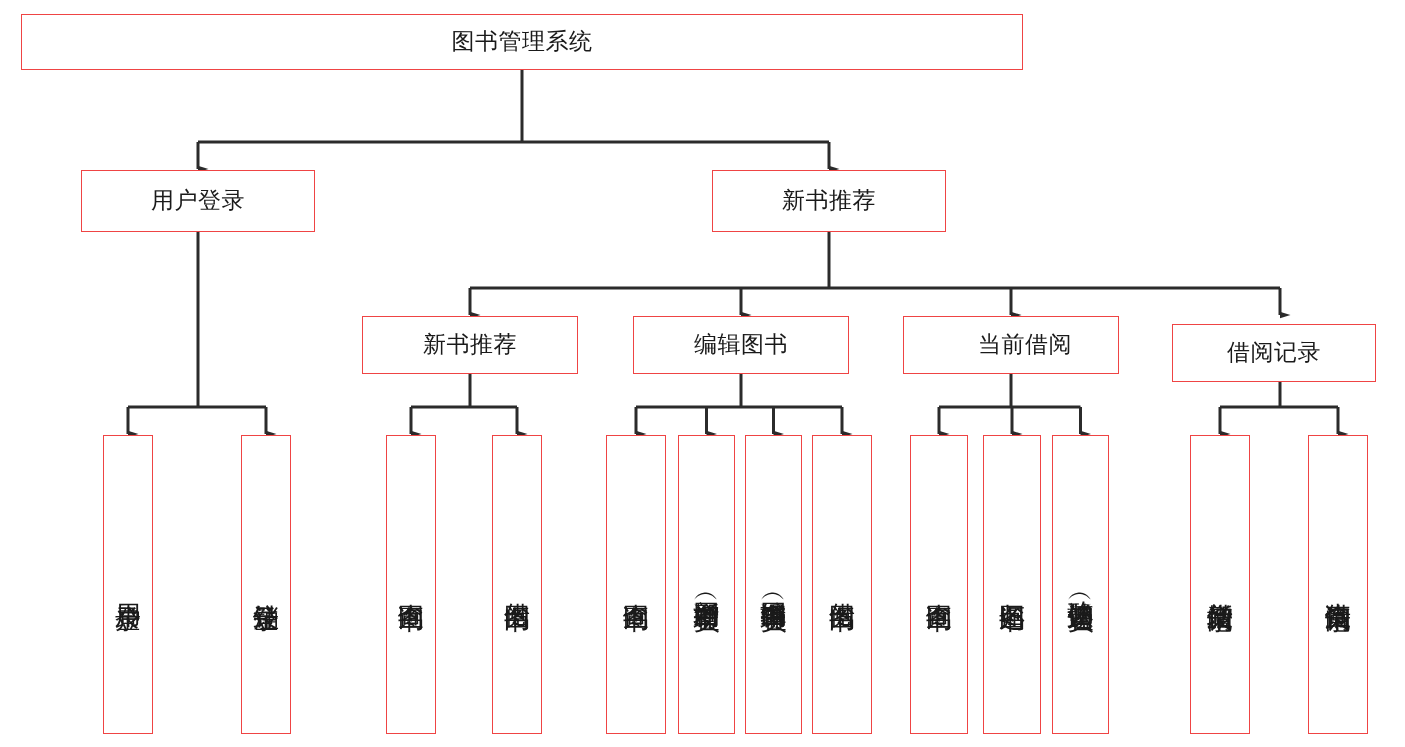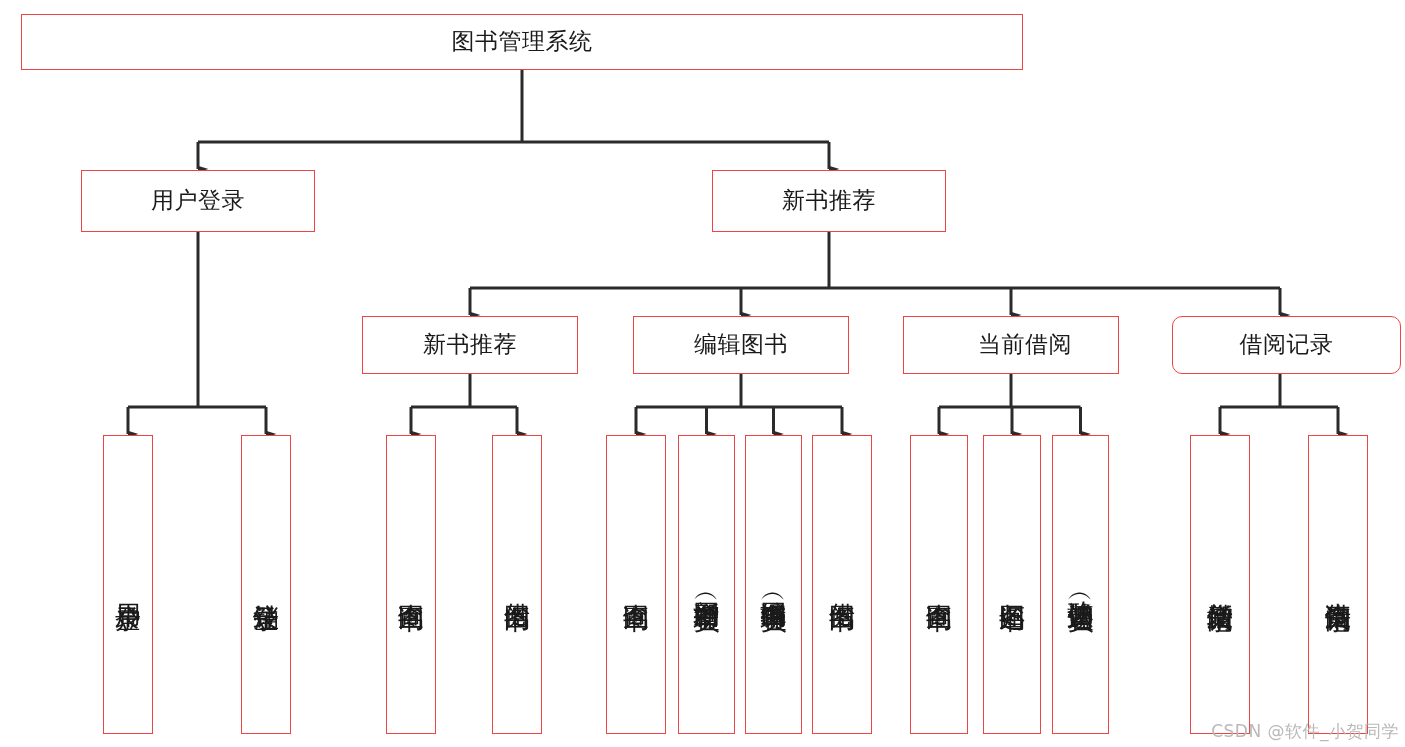--- a/index.html
+++ b/index.html
@@ -126,21 +126,21 @@
       </div>
       <div class="node horizontal" style="left: 362px; top: 316px; width: 216px; height: 58px; justify-content: center;">
         <span class="label">新书推荐</span>
       </div>
       <div class="node horizontal" style="left: 633px; top: 316px; width: 216px; height: 58px;">
         <span class="label">编辑图书</span>
       </div>
       <div class="node horizontal" style="left: 903px; top: 316px; width: 216px; height: 58px; padding-left: 28px;">
         <span class="label">当前借阅</span>
       </div>
-      <div class="node horizontal" style="left: 1172px; top: 316px; width: 229px; height: 58px; border-radius: 10px;">
+      <div class="node horizontal" style="left: 1172px; top: 324px; width: 204px; height: 58px;">
         <span class="label">借阅记录</span>
       </div>
       <div class="node vertical" style="left: 103px; top: 435px; width: 50px; height: 299px;">
         <span class="label">用户登录</span>
       </div>
       <div class="node vertical" style="left: 241px; top: 435px; width: 50px; height: 299px;">
         <span class="label">注销登录</span>
       </div>
       <div class="node vertical" style="left: 386px; top: 435px; width: 50px; height: 299px;">
         <span class="label">查询图书</span>
@@ -170,14 +170,13 @@
         <span class="label">确认归还（管理员）</span>
       </div>
       <div class="node vertical" style="left: 1190px; top: 435px; width: 60px; height: 299px;">
         <span class="label">新增借阅记录</span>
       </div>
       <div class="node vertical" style="left: 1308px; top: 435px; width: 60px; height: 299px;">
         <span class="label">查询借阅记录</span>
       </div>
     </div>
 
-  <div id="watermark">CSDN @软件_小贺同学</div>
 </div>
 
 </body></html>

